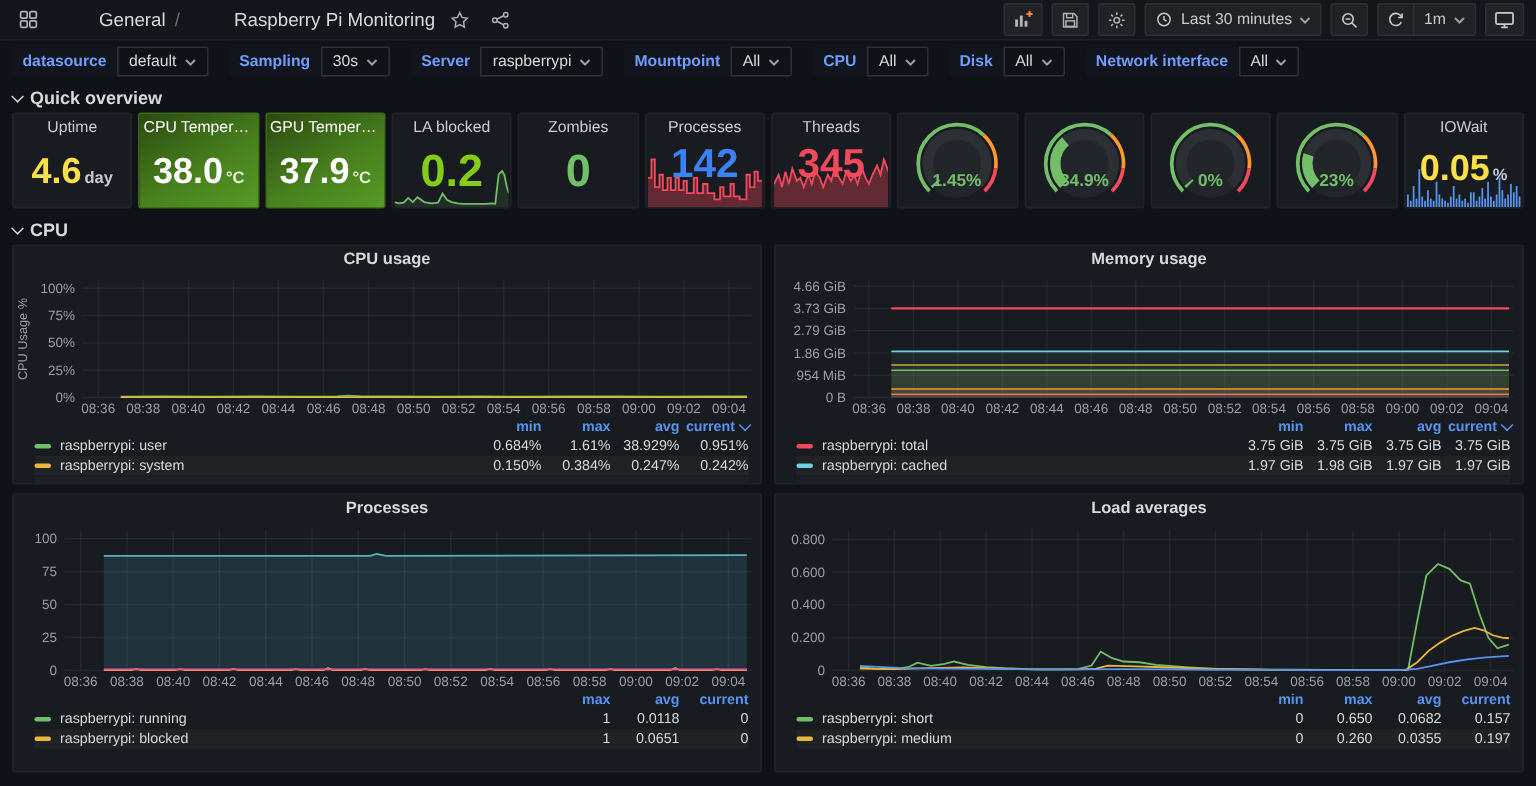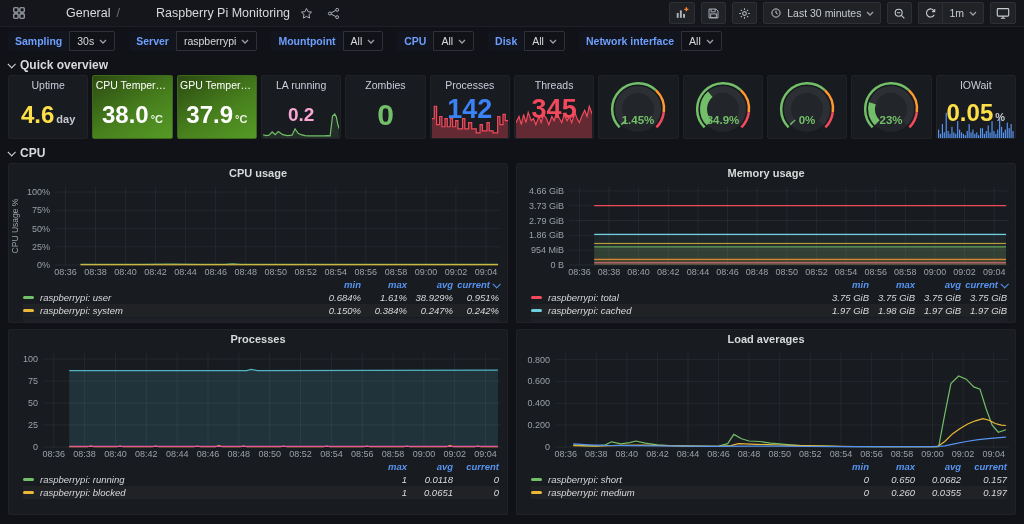--- a/index.html
+++ b/index.html
@@ -45,21 +45,21 @@
   .spark{position:absolute;left:1px;right:1px;bottom:0;z-index:1;}
 
   
   .crow{display:flex;gap:8px;padding:0 8px;}
   .cpanel{flex:1;background:#181b1f;border:1px solid #202226;border-radius:2px;display:flex;flex-direction:column;overflow:hidden;}
   .ctitle{height:18px;display:flex;align-items:center;justify-content:center;font-size:11px;font-weight:700;color:#d8d9da;cursor:pointer;}
   .plot{width:100%;}
   .plot.h1{height:96px;}
   .plot.h2{height:112px;}
   .legend{padding:0 8px 0 14px;font-size:9.5px;}
-  .lrow{display:flex;align-items:center;height:13px;font-style:italic;}
+  .lrow{display:flex;align-items:center;height:13px;}
   .lrow.alt{background:#202226;}
   .lhead{color:#5794f2;font-weight:700;}
   .lhead .lcell{cursor:pointer;}
   .lcell{width:46px;flex:none;text-align:right;}
   .lname{flex:1;display:flex;align-items:center;gap:6px;color:#d8d9da;min-width:0;}
   .lname .txt{cursor:pointer;}
   .lswatch{width:11px;height:3px;border-radius:2px;flex:none;}
   .lclip{height:4px;background:#1d2026;margin-top:1px;}
   .chev{display:inline-block;width:5px;height:5px;border-right:1.5px solid currentColor;border-bottom:1.5px solid currentColor;transform:rotate(45deg) translateY(-1px);}
   .mb4{margin-bottom:4px;} .mb6{margin-bottom:6px;}
@@ -150,20 +150,29 @@
       <svg class="i" width="14" height="14" viewBox="0 0 16 16" fill="none" stroke="#c7ccd3" stroke-width="1.3">
         <rect x="1.5" y="3" width="13" height="8.5" rx="1"></rect>
           <path d="M5.5 14h5M8 11.5V14"></path>
         </svg>
     </span>
   </div>
 </div>
 
 <div class="filters">
   <span class="chip">
+    <span class="lab">datasource</span>
+    <span class="val">
+        <span>default</span>
+        <svg class="i" width="8" height="5" viewBox="0 0 8 5" fill="none" stroke="#9da0a8" stroke-width="1.3">
+          <path d="M1 1l3 3 3-3"></path>
+        </svg>
+      </span>
+  </span>
+  <span class="chip">
     <span class="lab">Sampling</span>
     <span class="val">
         <span>30s</span>
         <svg class="i" width="8" height="5" viewBox="0 0 8 5" fill="none" stroke="#9da0a8" stroke-width="1.3">
           <path d="M1 1l3 3 3-3"></path>
         </svg>
       </span>
   </span>
   <span class="chip">
     <span class="lab">Server</span>
@@ -239,24 +248,24 @@
   <div class="stat green-bg">
     <div class="stat-title">GPU Temperat…</div>
     <div class="stat-body">
         <div class="stat-val">
       <span class="big">37.9</span>
           <span class="unit">°C</span>
         </div>
       </div>
   </div>
   <div class="stat">
-    <div class="stat-title">LA running</div>
+    <div class="stat-title">LA blocked</div>
     <div class="stat-body">
         <div class="stat-val">
-      <span class="big" style="font-size: 19px; color: #f9a8d4; text-align: center;">0.2</span>
+      <span class="big" style="font-size: 30px; color: #84cc16; text-align: center;">0.2</span>
         </div>
       <div class="spark" style="height: 26px;">
           <svg width="100%" height="26" viewBox="0 0 100 26" preserveAspectRatio="none">
             <polygon points="0,26 0,22.70 4,23.62 8,23.16 12,19.94 16,22.70 20,19.48 26,22.70 32,23.62 38,23.16 42,16.95 46,21.32 50,22.70 55,23.62 60,23.85 65,23.85 70,23.85 75,23.85 80,23.85 85,23.62 88,23.85 91,4.30 94,2.00 96,4.76 98,12.35 100,16.95 100,26" fill="#73bf69" fill-opacity="0.12"></polygon>
             <polyline points="0,22.70 4,23.62 8,23.16 12,19.94 16,22.70 20,19.48 26,22.70 32,23.62 38,23.16 42,16.95 46,21.32 50,22.70 55,23.62 60,23.85 65,23.85 70,23.85 75,23.85 80,23.85 85,23.62 88,23.85 91,4.30 94,2.00 96,4.76 98,12.35 100,16.95" fill="none" stroke="#73bf69" stroke-width="1.2" vector-effect="non-scaling-stroke"></polyline>
           </svg>
         </div>
       </div>
   </div>
   <div class="stat">

